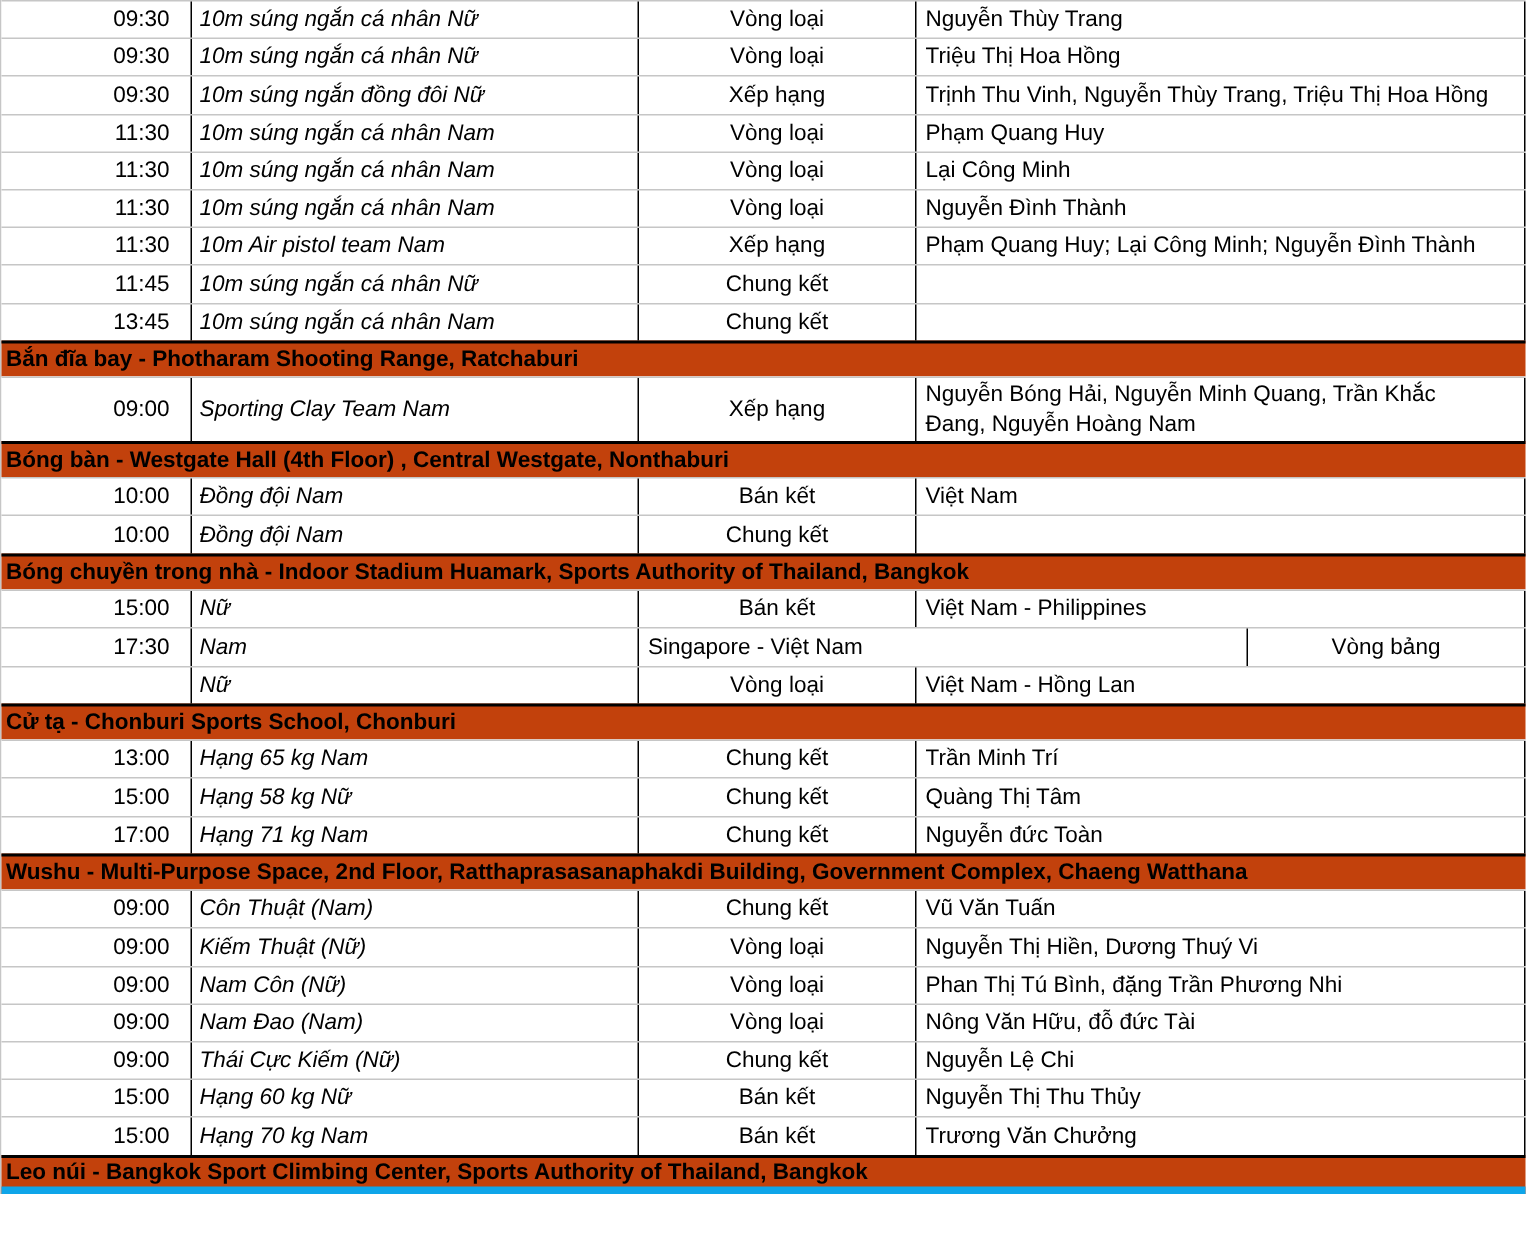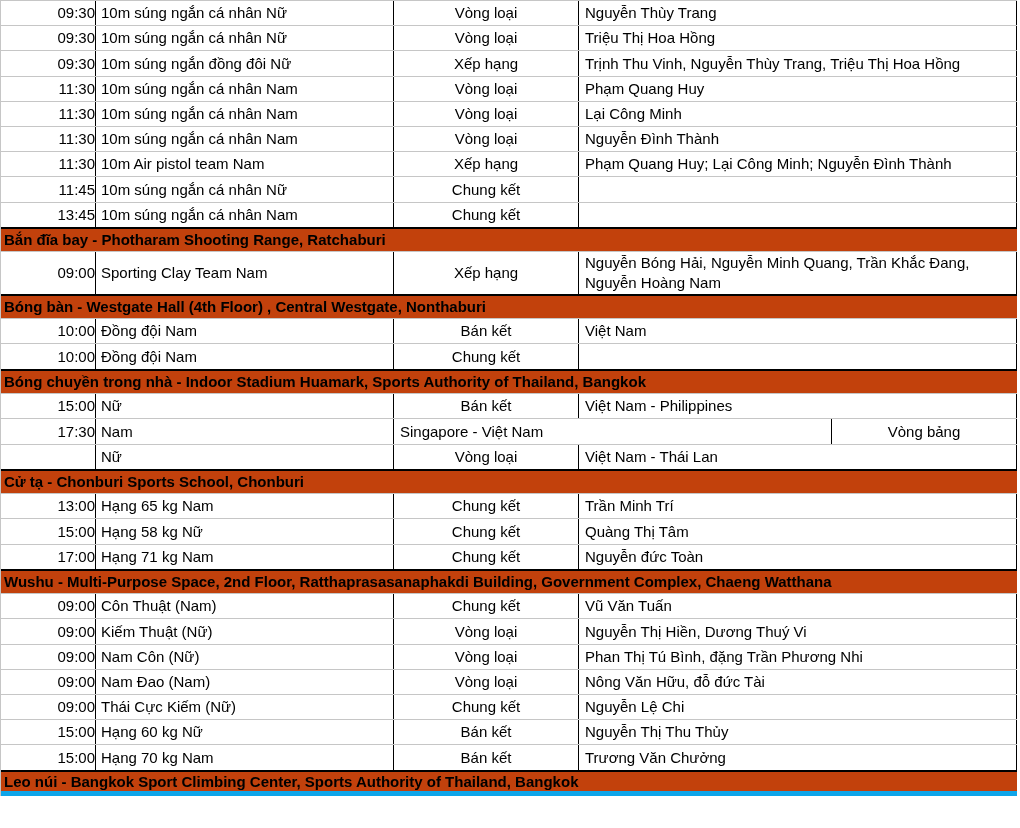--- a/index.html
+++ b/index.html
@@ -24,26 +24,29 @@
   .cell {
     display: flex;
     align-items: center;
     border-right: 1.5px solid #000000;
     line-height: 1.32;
     padding-top: 1px; padding-bottom: 1px;
   }
   .cell-time {
     width: 95px;
     justify-content: flex-end;
+    padding-right: 14px;
     flex: none;
+    margin-left: 32px;
   }
   .cell-event {
     width: 298px;
     padding-left: 5px;
     flex: none;
+    font-style: italic;
   }
   .cell-round {
     width: 185px;
     justify-content: center;
     flex: none;
   }
   .cell-participants {
     flex: 1;
     padding-left: 6px;
     padding-right: 16px;
@@ -148,21 +151,21 @@
     <div class="data-row">
       <div class="cell cell-time">17:30</div>
       <div class="cell cell-event">Nam</div>
       <div class="cell cell-participants">Singapore - Việt Nam</div>
       <div class="cell cell-round">Vòng bảng</div>
     </div>
     <div class="data-row">
       <div class="cell cell-time"></div>
       <div class="cell cell-event">Nữ</div>
       <div class="cell cell-round">Vòng loại</div>
-      <div class="cell cell-participants">Việt Nam - Thái Lan</div>
+      <div class="cell cell-participants">Việt Nam - Hồng Lan</div>
     </div>
     <div class="section-header">Cử tạ - Chonburi Sports School, Chonburi</div>
     <div class="data-row">
       <div class="cell cell-time">13:00</div>
       <div class="cell cell-event">Hạng 65 kg Nam</div>
       <div class="cell cell-round">Chung kết</div>
       <div class="cell cell-participants">Trần Minh Trí</div>
     </div>
     <div class="data-row">
       <div class="cell cell-time">15:00</div>

